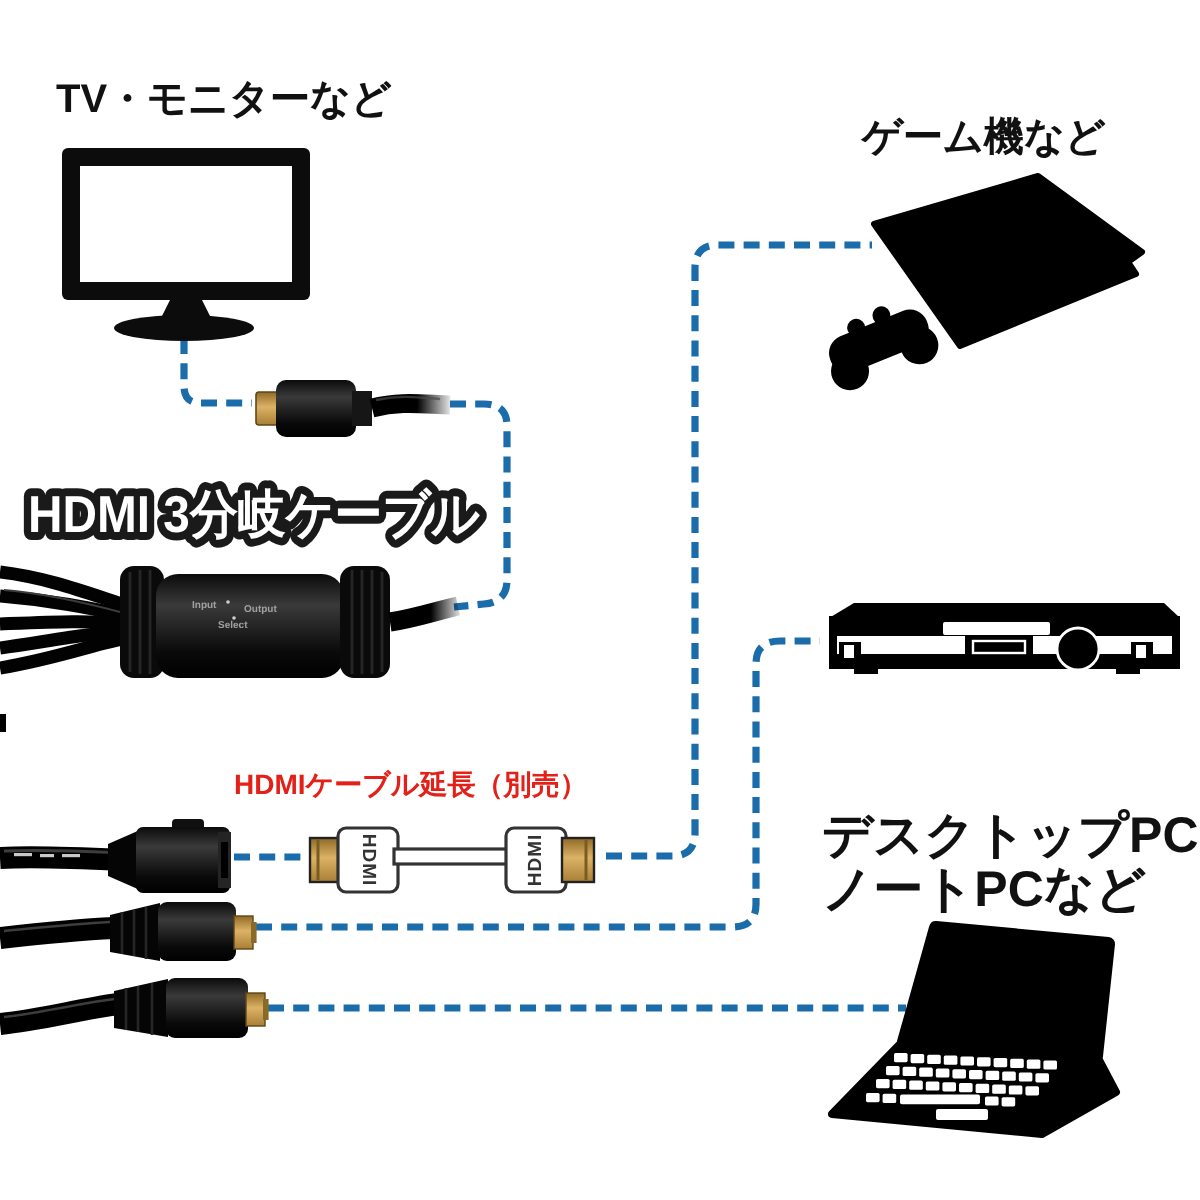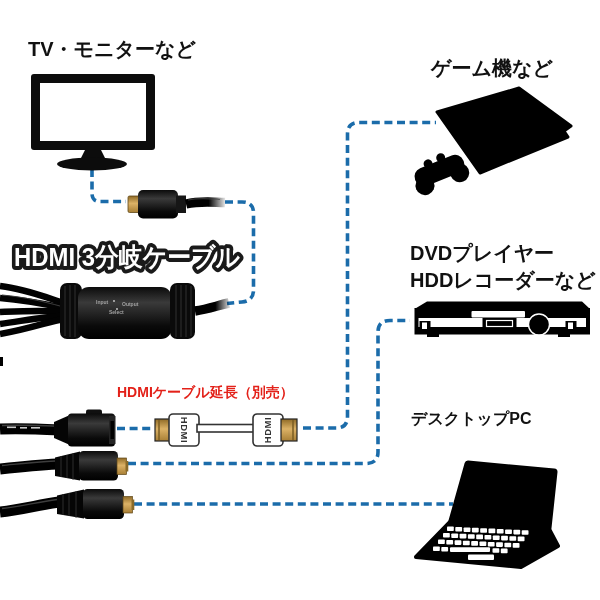--- a/index.html
+++ b/index.html
@@ -5,21 +5,21 @@
   html,body{margin:0;padding:0;background:#fff;}
   .canvas{
     position:relative;width:600px;height:600px;background:#ffffff;overflow:hidden;
     font-family:"Liberation Sans","DejaVu Sans",sans-serif;
   }
   .art{position:absolute;left:0;top:0;}
   .label{position:absolute;font-weight:bold;color:#111;white-space:nowrap;}
   .label-tv{left:28px;top:36px;font-size:20px;}
   .label-game{left:431px;top:55px;font-size:20px;}
   .label-dvd{left:410px;top:240px;font-size:20px;line-height:27px;}
-  .label-pc{left:411px;top:405px;font-size:16px;line-height:27px;}
+  .label-pc{left:411px;top:405px;font-size:25px;line-height:27px;}
   .label-ext{left:117px;top:384px;font-size:14px;color:#e32119;}
   .label div{white-space:nowrap;}
 </style>
 </head>
 <body>
 
 <div class="canvas">
 
   <svg class="art" width="600" height="600" viewBox="0 0 600 600">
     <defs>
@@ -229,24 +229,21 @@
           <rect x="500.8" y="548.6" width="6.8" height="4.6" rx="0.8"></rect>
         <rect x="468" y="554.5" width="26" height="5.5" rx="1"></rect>
       </g>
     </g>
   </svg>
 
   <div class="label label-tv">TV・モニターなど</div>
 
   <div class="label label-game">ゲーム機など</div>
 
-  <div class="label label-dvd">
-    <div>DVDプレイヤー</div>
-    <div>HDDレコーダーなど</div>
-  </div>
 
   <div class="label label-ext">HDMIケーブル延長（別売）</div>
 
   <div class="label label-pc">
     <div>デスクトップPC</div>
+    <div>ノートPCなど</div>
   </div>
 
 </div>
 
 </body></html>

